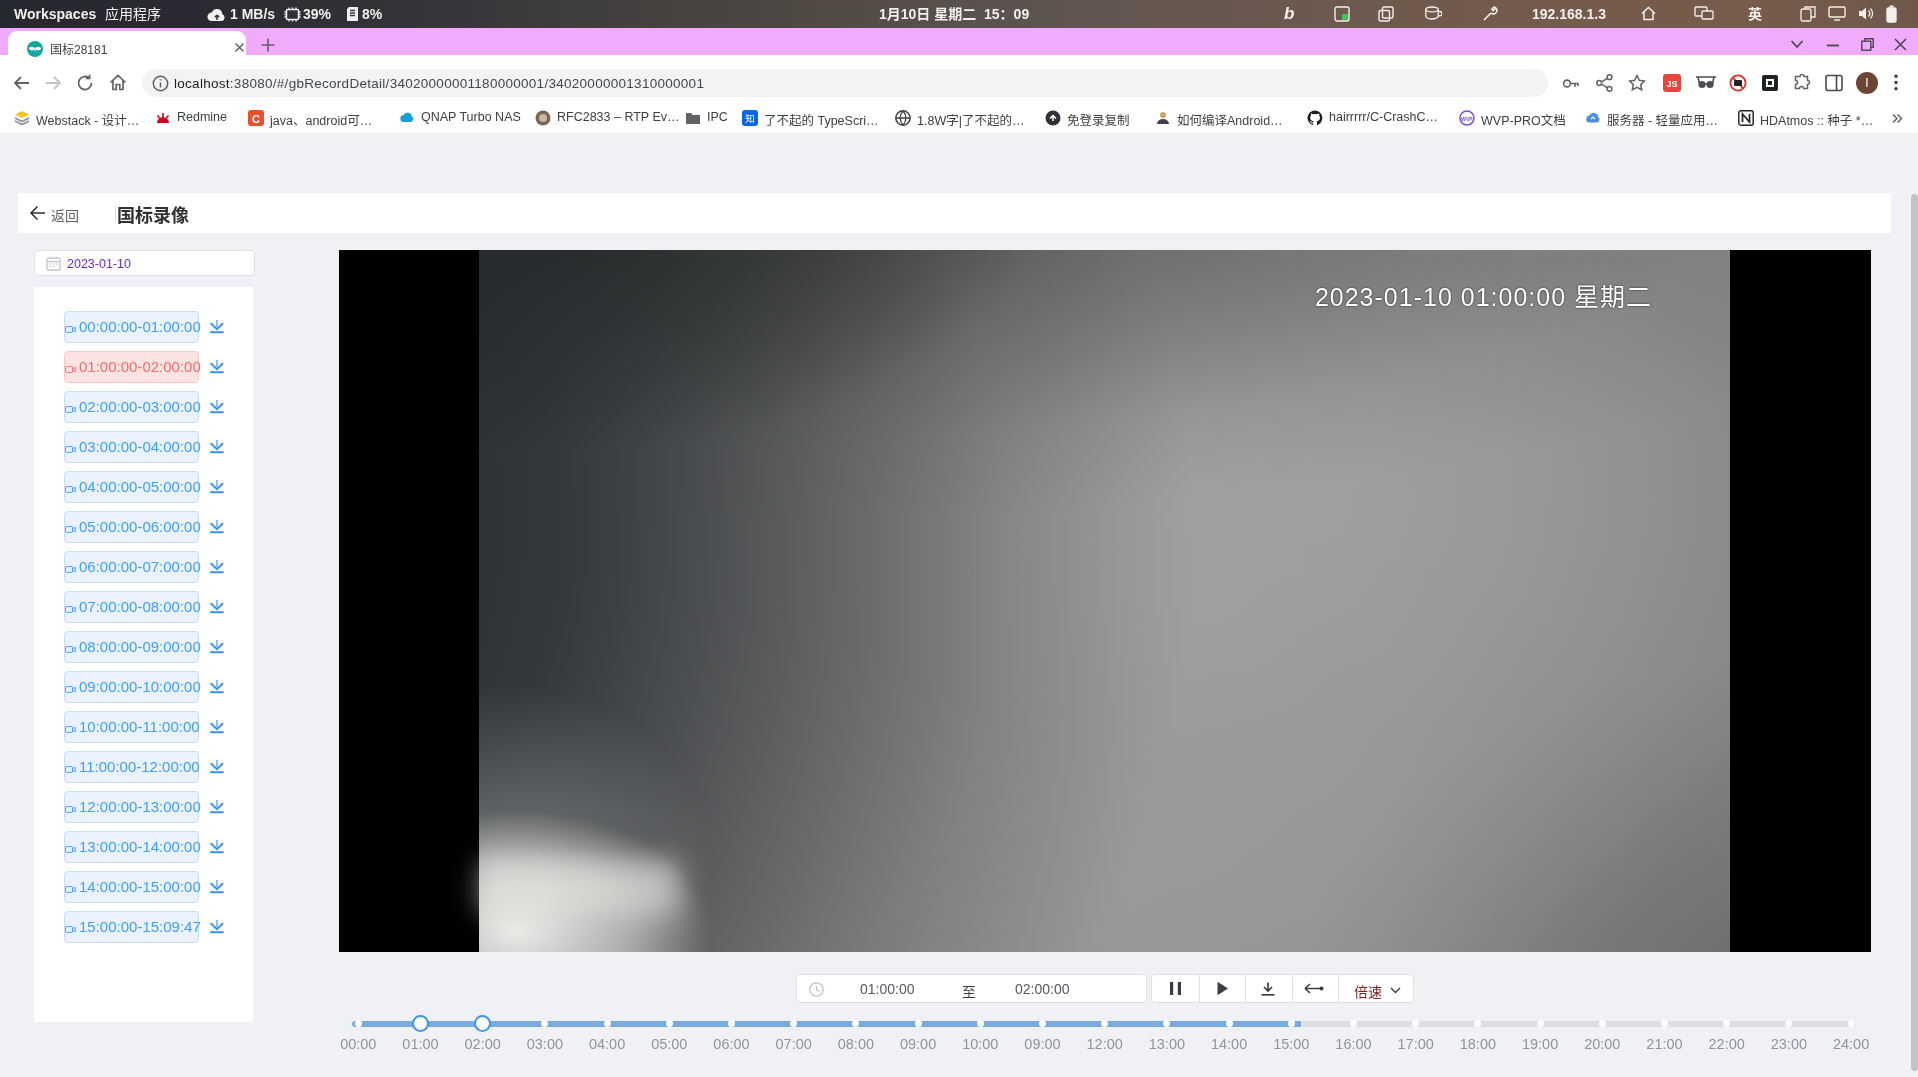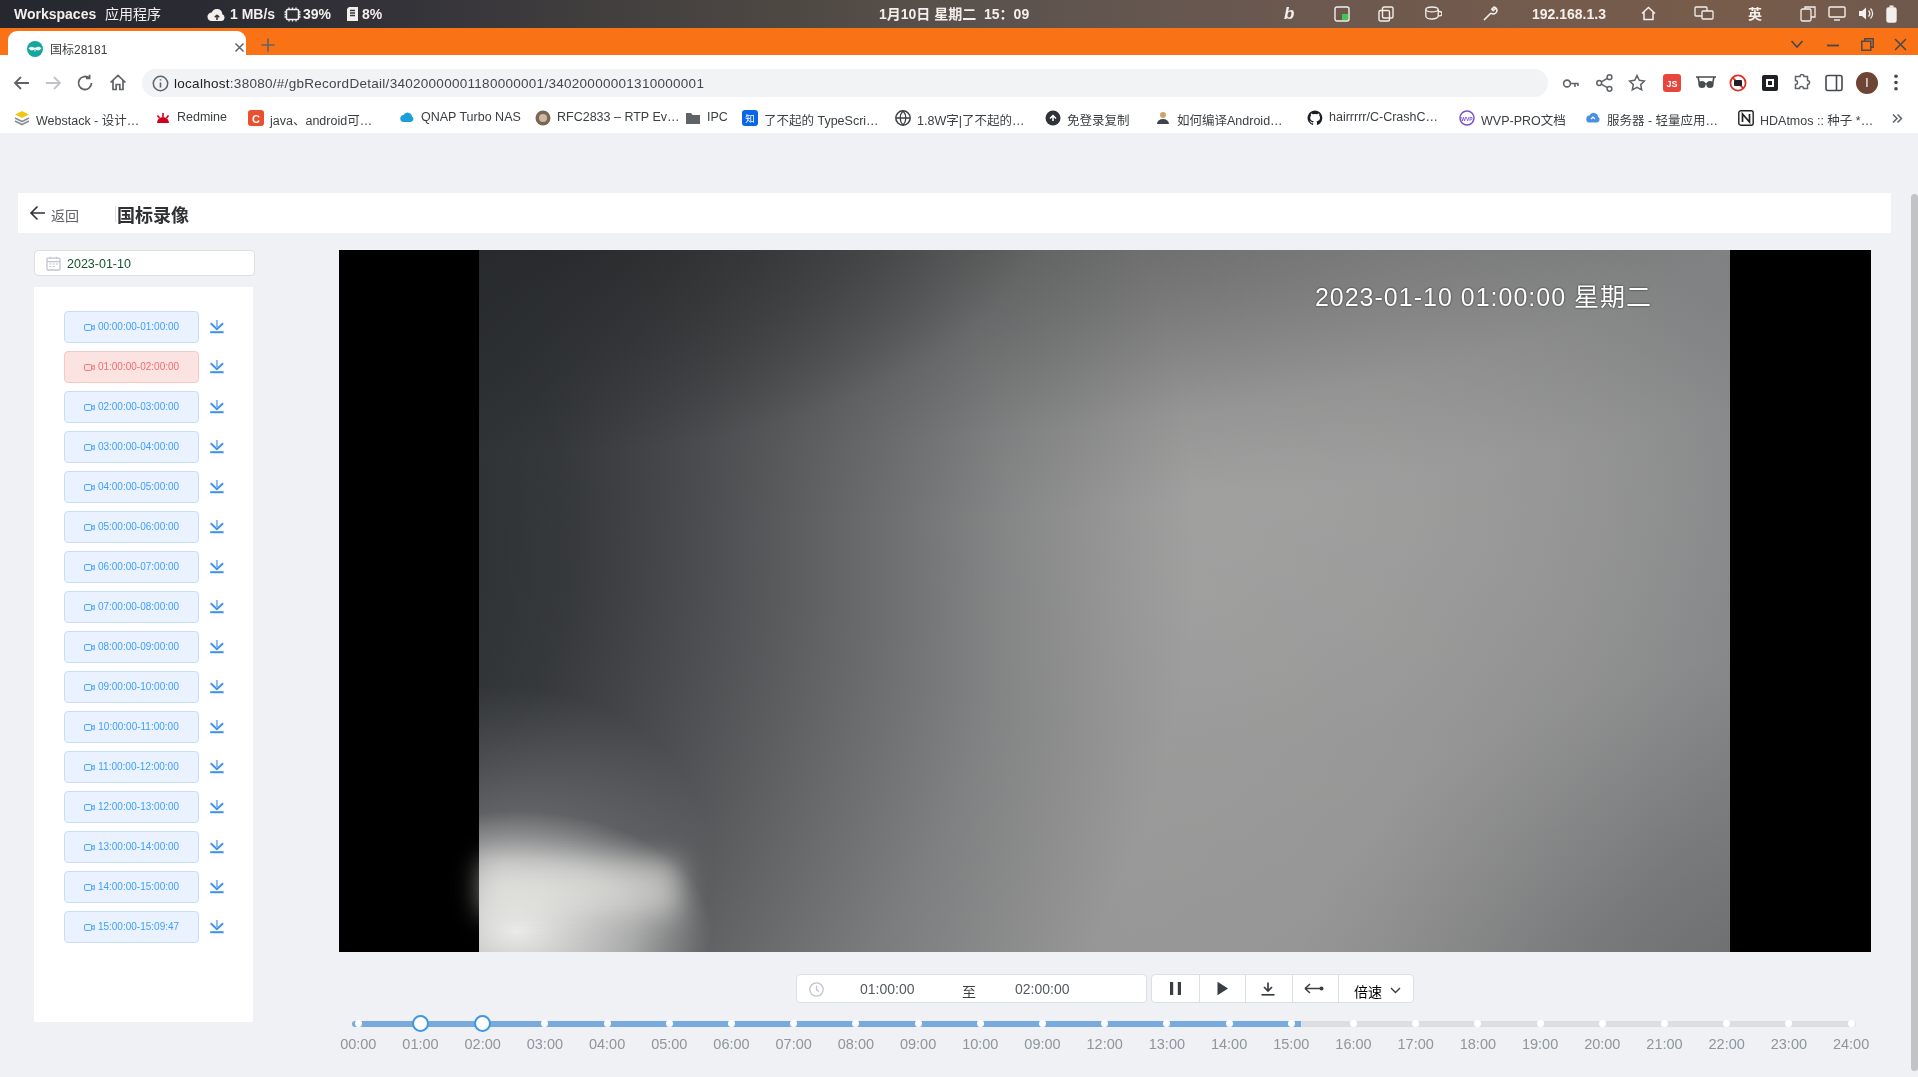--- a/index.html
+++ b/index.html
@@ -4,35 +4,35 @@
 <style>
 *{margin:0;padding:0;box-sizing:border-box;-webkit-font-smoothing:antialiased}
 html,body{width:1918px;height:1077px;overflow:hidden}
 body{font-family:"Liberation Sans","Noto Sans CJK SC",sans-serif;position:relative;background:#fff}
 .abs{position:absolute}
 span.ic{position:absolute;display:block}
 #topbar{position:absolute;left:0;top:0;width:1918px;height:28px;
 background:linear-gradient(90deg,#26282f 0%,#2a2b32 10%,#343339 21%,#413e3e 31%,#4e4843 41%,#5a524d 51%,#665750 61%,#6e594e 71%,#745b4c 81%,#775c4b 91%,#6e584c 100%);
 color:#f3efec;font-size:14px;font-weight:bold}
 #topbar .t{position:absolute;top:4px;line-height:20px;white-space:nowrap}
-#tabstrip{position:absolute;left:0;top:28px;width:1918px;height:27px;background:#f97316}
+#tabstrip{position:absolute;left:0;top:28px;width:1918px;height:27px;background:#f0abfc}
 #tab{position:absolute;left:8px;top:3px;width:238px;height:32px;background:#fff;border-radius:9px 9px 0 0}
 #addrbar{position:absolute;left:0;top:63px;width:1918px;height:40px;background:#fff}
 #urlpill{position:absolute;left:142px;top:6px;width:1406px;height:28px;background:#f1f3f4;border-radius:14px}
 #bookmarks{position:absolute;left:0;top:103px;width:1918px;height:30px;background:#fff;font-size:12.5px;color:#3c4043}
 .bm{position:absolute;top:7px;white-space:nowrap}
 #app{position:absolute;left:0;top:133px;width:1918px;height:944px;background:#eff1f4}
 #nav{position:absolute;left:18px;top:0;width:1881px;height:60px;background:#0c1b2b;color:#fff;font-size:14px}
 .navitem{position:absolute;top:0;height:60px;line-height:60px;white-space:nowrap}
 #navactive{position:absolute;left:179px;top:0;width:95px;height:60px;background:#2e94f0}
 #subheader{position:absolute;left:18px;top:60px;width:1873px;height:40px;background:#fff;color:#606266;font-size:14px}
 #dateinput{position:absolute;left:34px;top:117px;width:221px;height:26px;background:#fff;border:1px solid #dcdfe6;border-radius:4px}
 #panel{position:absolute;left:34px;top:154px;width:219px;height:735px;background:#fff}
 .row{position:absolute;left:30px;width:135px;height:32px;border-radius:4px;
-background:#e9f2fe;border:1px solid #c8ddf8;color:#409eff;font-size:10px;text-align:center;white-space:nowrap}
+background:#e9f2fe;border:1px solid #c8ddf8;color:#409eff;font-size:15px;text-align:center;white-space:nowrap}
 .row.sel{background:#fbe3e1;border-color:#f8c8c4;color:#f56c6c}
 .row svg{display:inline-block;vertical-align:-3px;margin-right:4px}
 .dl{position:absolute;left:176px;width:14px;height:14px}
 #video{position:absolute;left:339px;top:117px;width:1532px;height:702px;background:#000}
 #vinner{position:absolute;left:140px;top:0;width:1251px;height:702px;
 background:
 radial-gradient(260px 160px at 3% 97%, rgba(240,240,237,0.96) 0%, rgba(240,240,237,0.5) 45%, rgba(240,240,237,0) 75%),
 radial-gradient(300px 260px at 2% 88%, rgba(190,192,193,0.4) 0%, rgba(190,192,193,0) 70%),
 radial-gradient(1150px 1050px at -20% 42%, rgba(30,33,36,0.95) 0%, rgba(38,41,44,0.8) 30%, rgba(52,55,58,0.55) 50%, rgba(78,80,83,0.28) 68%, rgba(100,102,105,0) 84%),
 radial-gradient(700px 360px at 5% -8%, rgba(18,20,19,0.9) 0%, rgba(30,32,31,0.5) 40%, rgba(60,62,61,0) 72%),
@@ -321,21 +321,21 @@
 <span style="position:absolute;left:33px;top:12px">返回</span>
 <span style="position:absolute;left:97px;top:13px;width:1px;height:16px;background:#dcdfe3"></span>
 <span style="position:absolute;left:99px;top:8px;font-size:18px;font-weight:bold;color:#303133">国标录像</span>
 </div>
 <div id="dateinput">
 <svg class="abs" style="left:11px;top:5px" width="15" height="15" viewBox="0 0 15 15">
         <rect x="1" y="2.2" width="13" height="11.8" rx="1.2" stroke="#c0c4cc" stroke-width="1.3" fill="none"></rect>
         <path d="M1 5.6 H14 M4.5 2.2 V0.8 M10.5 2.2 V0.8" stroke="#c0c4cc" stroke-width="1.3"></path>
         <path d="M3.5 8 h2 M6.7 8 h2 M9.9 8 h2 M3.5 10.5 h2 M6.7 10.5 h2" stroke="#c0c4cc" stroke-width="1.1"></path>
       </svg>
-<span style="position:absolute;left:32px;top:6px;font-size:12.5px;color:#14532d">2023-01-10</span>
+<span style="position:absolute;left:32px;top:6px;font-size:12.5px;color:#6d28d9">2023-01-10</span>
 </div>
 <div id="panel">
 <div class="row" style="top:24px"><span style="display:inline-block;vertical-align:middle;line-height:30px"><svg style="vertical-align:-3px;margin-right:3px" width="11" height="11" viewBox="0 0 15 15">
             <rect x="0.8" y="3.5" width="9.5" height="8" rx="1.3" stroke="#409eff" stroke-width="1.3" fill="none"></rect>
             <path d="M10.3 6.5 L14 4.5 V10.5 L10.3 8.5" stroke="#409eff" stroke-width="1.3" fill="none"></path>
           </svg>00:00:00-01:00:00</span></div>
 <span class="dl" style="top:33px">
         <svg width="14" height="14" viewBox="0 0 14 14">
           <path d="M6.9 0 V7" stroke="#85b8f6" stroke-width="1.9" fill="none"></path>
           <path d="M0.7 3.3 L6.9 9.3 L13.1 3.3" stroke="#3d8ff2" stroke-width="1.9" fill="none"></path>
@@ -536,21 +536,21 @@
         <path d="M1.5 0.8 L12 7.5 L1.5 14.2 Z" fill="#3a3d42"></path>
       </svg>
 <svg class="abs" style="left:108px;top:5.5px" width="16" height="16" viewBox="0 0 16 16">
         <path d="M8 1.5 V9.5 M4 6 L8 10 L12 6" stroke="#3a3d42" stroke-width="1.7" fill="none"></path>
         <path d="M1.5 13.8 H14.5" stroke="#3a3d42" stroke-width="1.7"></path>
       </svg>
 <svg class="abs" style="left:152px;top:8px" width="20" height="11" viewBox="0 0 20 11">
         <path d="M1 5.5 H16 M1 5.5 L6 1 M1 5.5 L6 10" stroke="#3a3d42" stroke-width="1.5" fill="none"></path>
         <circle cx="17.5" cy="5.5" r="2" fill="#3a3d42"></circle>
       </svg>
-<span style="position:absolute;left:202px;top:6px;font-size:14px;color:#000000">倍速</span>
+<span style="position:absolute;left:202px;top:6px;font-size:14px;color:#7f1d1d">倍速</span>
 <svg class="abs" style="left:238px;top:12px" width="11" height="7" viewBox="0 0 11 7">
         <path d="M1 1 L5.5 5.5 L10 1" stroke="#3a3d42" stroke-width="1.4" fill="none"></path>
       </svg>
 </div>
 <div class="track" style="left:351.8px;top:887.5px;width:949.5px;background:#78aade;border-radius:3px 0 0 3px"></div>
 <div class="track" style="left:1301.3px;top:887.5px;width:554.8px;background:#dcdee2;border-radius:0 3px 3px 0"></div>
 <div class="stop" style="left:354.8px;top:887px"></div>
 <div class="stop" style="left:417.0px;top:887px"></div>
 <div class="stop" style="left:479.2px;top:887px"></div>
 <div class="stop" style="left:541.4px;top:887px"></div>

